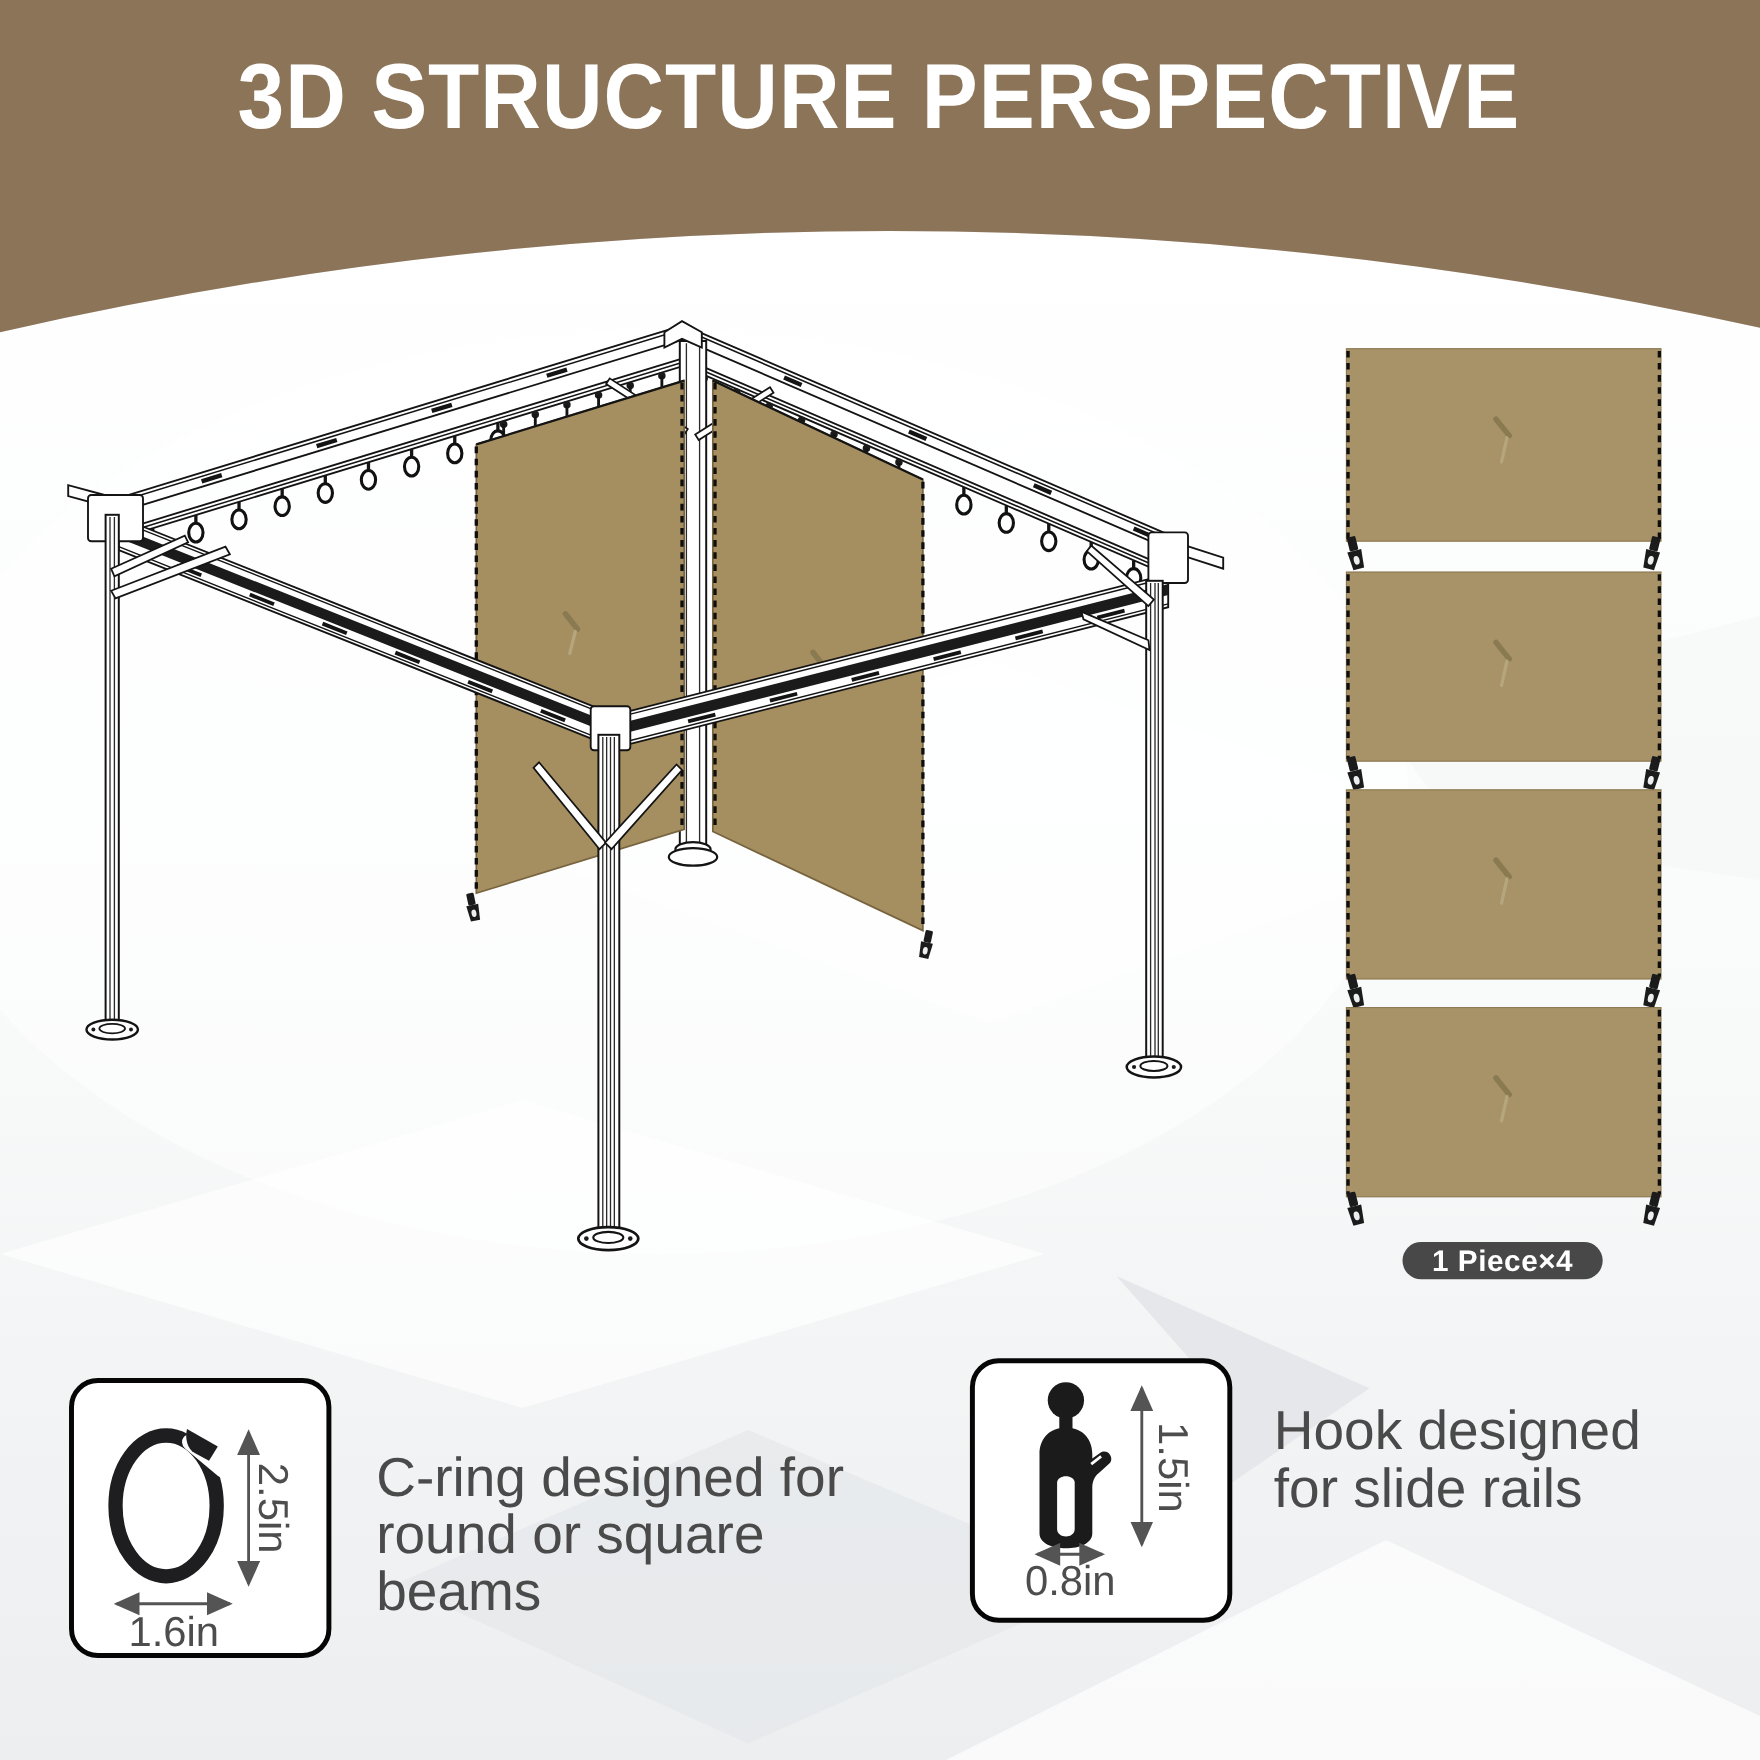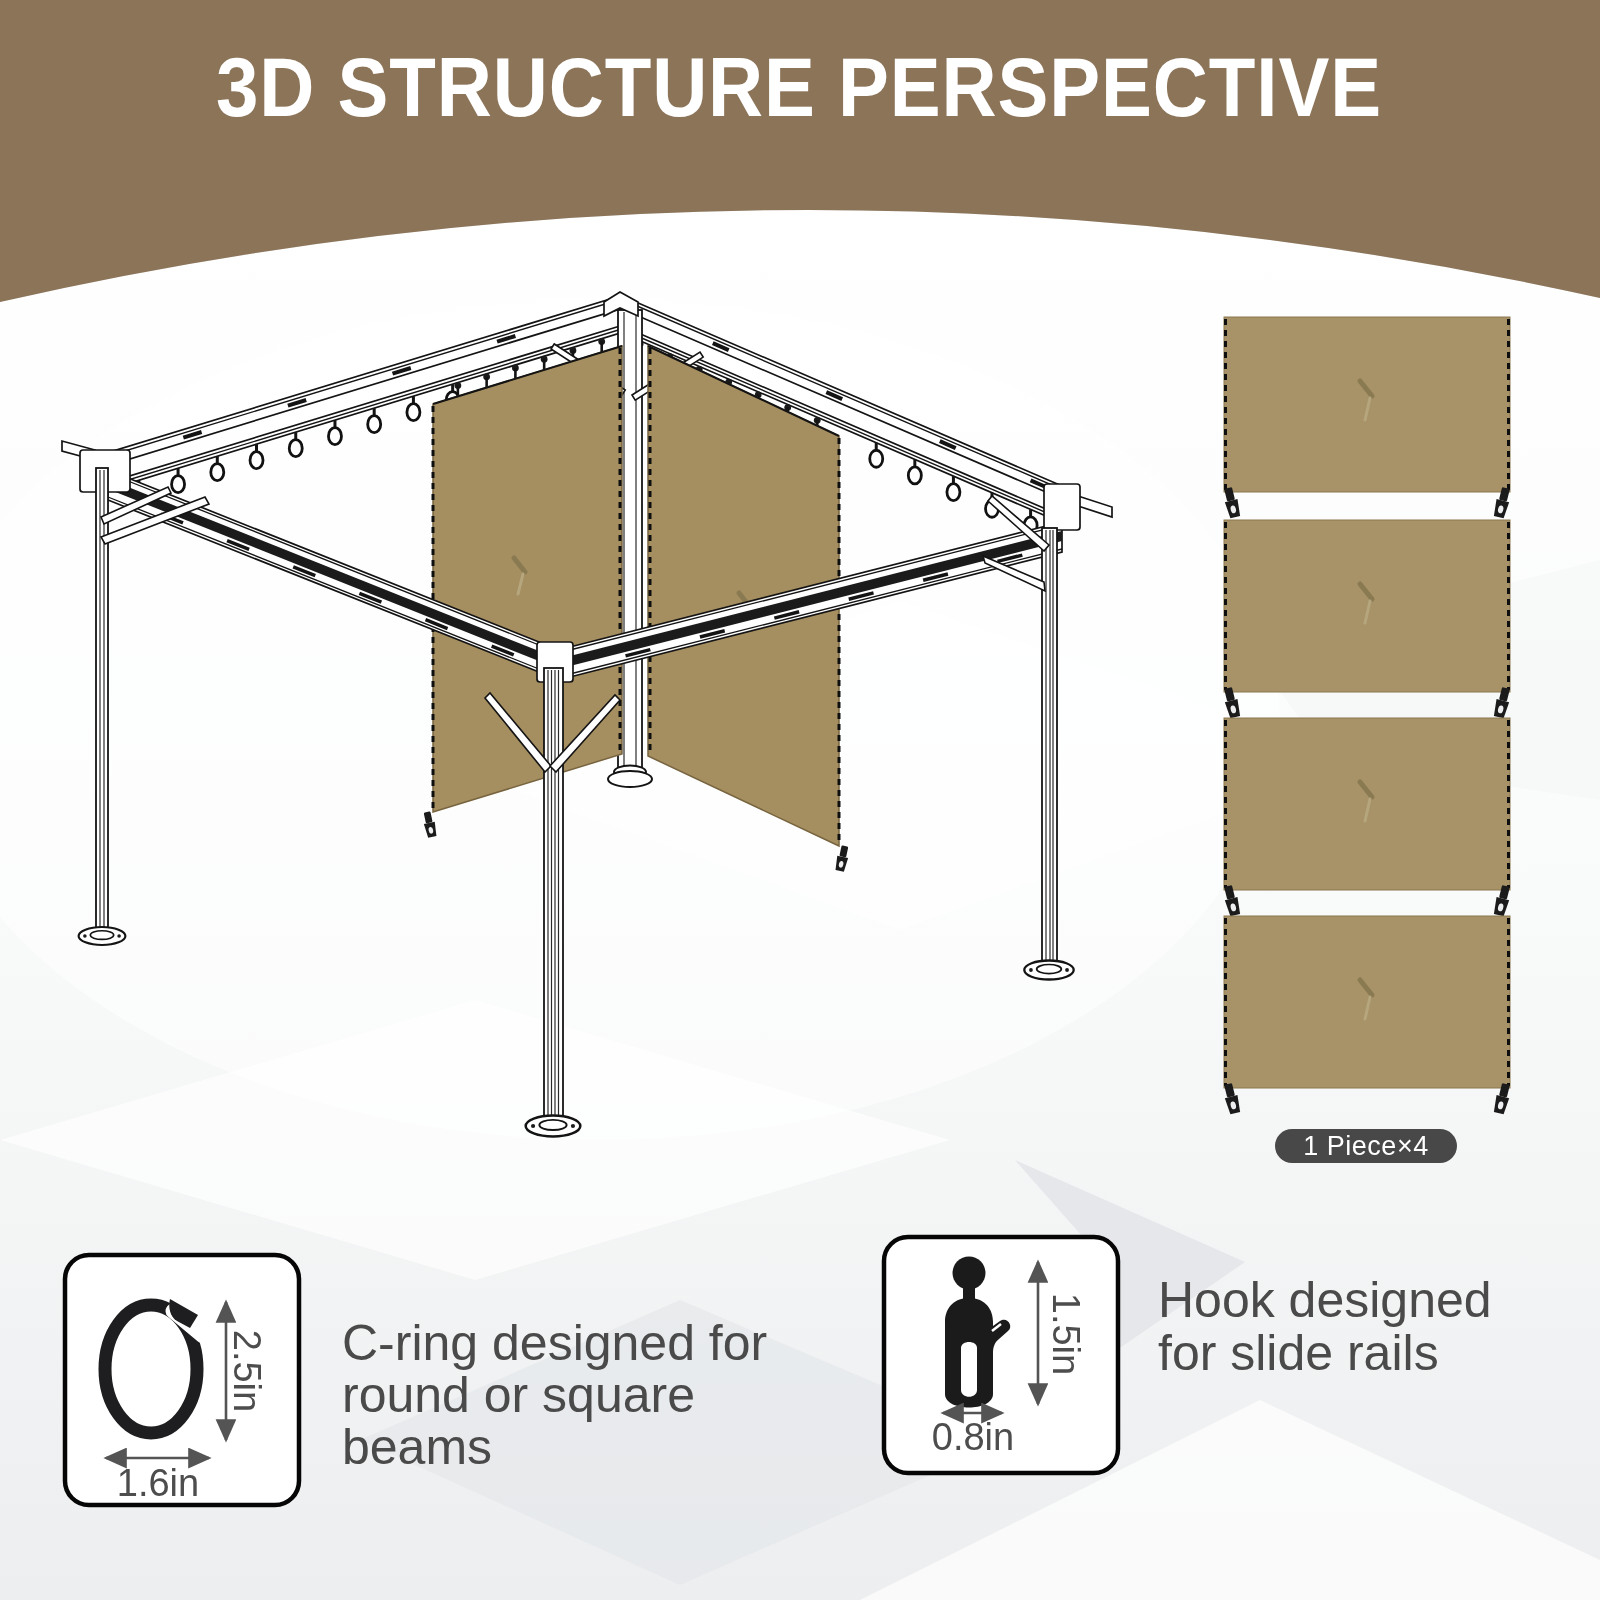--- a/index.html
+++ b/index.html
@@ -32,21 +32,21 @@
   .zip{stroke:#0e0e0e;stroke-width:3;fill:none;stroke-dasharray:6 5;}
   .panel3d{fill:var(--panel-tan-dark);stroke:#77643f;stroke-width:1.5;}
   .rpanel{fill:var(--panel-tan);stroke:#8a774e;stroke-width:1;}
   .brace{fill:#ffffff;stroke:#141414;stroke-width:1.6;}
   .post{fill:#ffffff;stroke:#141414;stroke-width:1.8;}
   .postln{stroke:#2a2a2a;stroke-width:1.2;fill:none;}
   .arrow{stroke:var(--arrow-gray);stroke-width:2.6;fill:none;}
   .badge{
     position:absolute;left:1275px;top:1129px;width:182px;height:34px;
     background:var(--badge-bg);border-radius:17px;color:#fff;
-    font-size:27px;font-weight:normal;display:flex;align-items:center;justify-content:center;
+    font-size:27px;font-weight:bold;display:flex;align-items:center;justify-content:center;
     letter-spacing:0.5px;
   }
 </style>
 </head>
 <body>
 
 <div class="stage">
 
 <svg width="1600" height="1600" viewBox="0 0 1600 1600">
   <defs>

